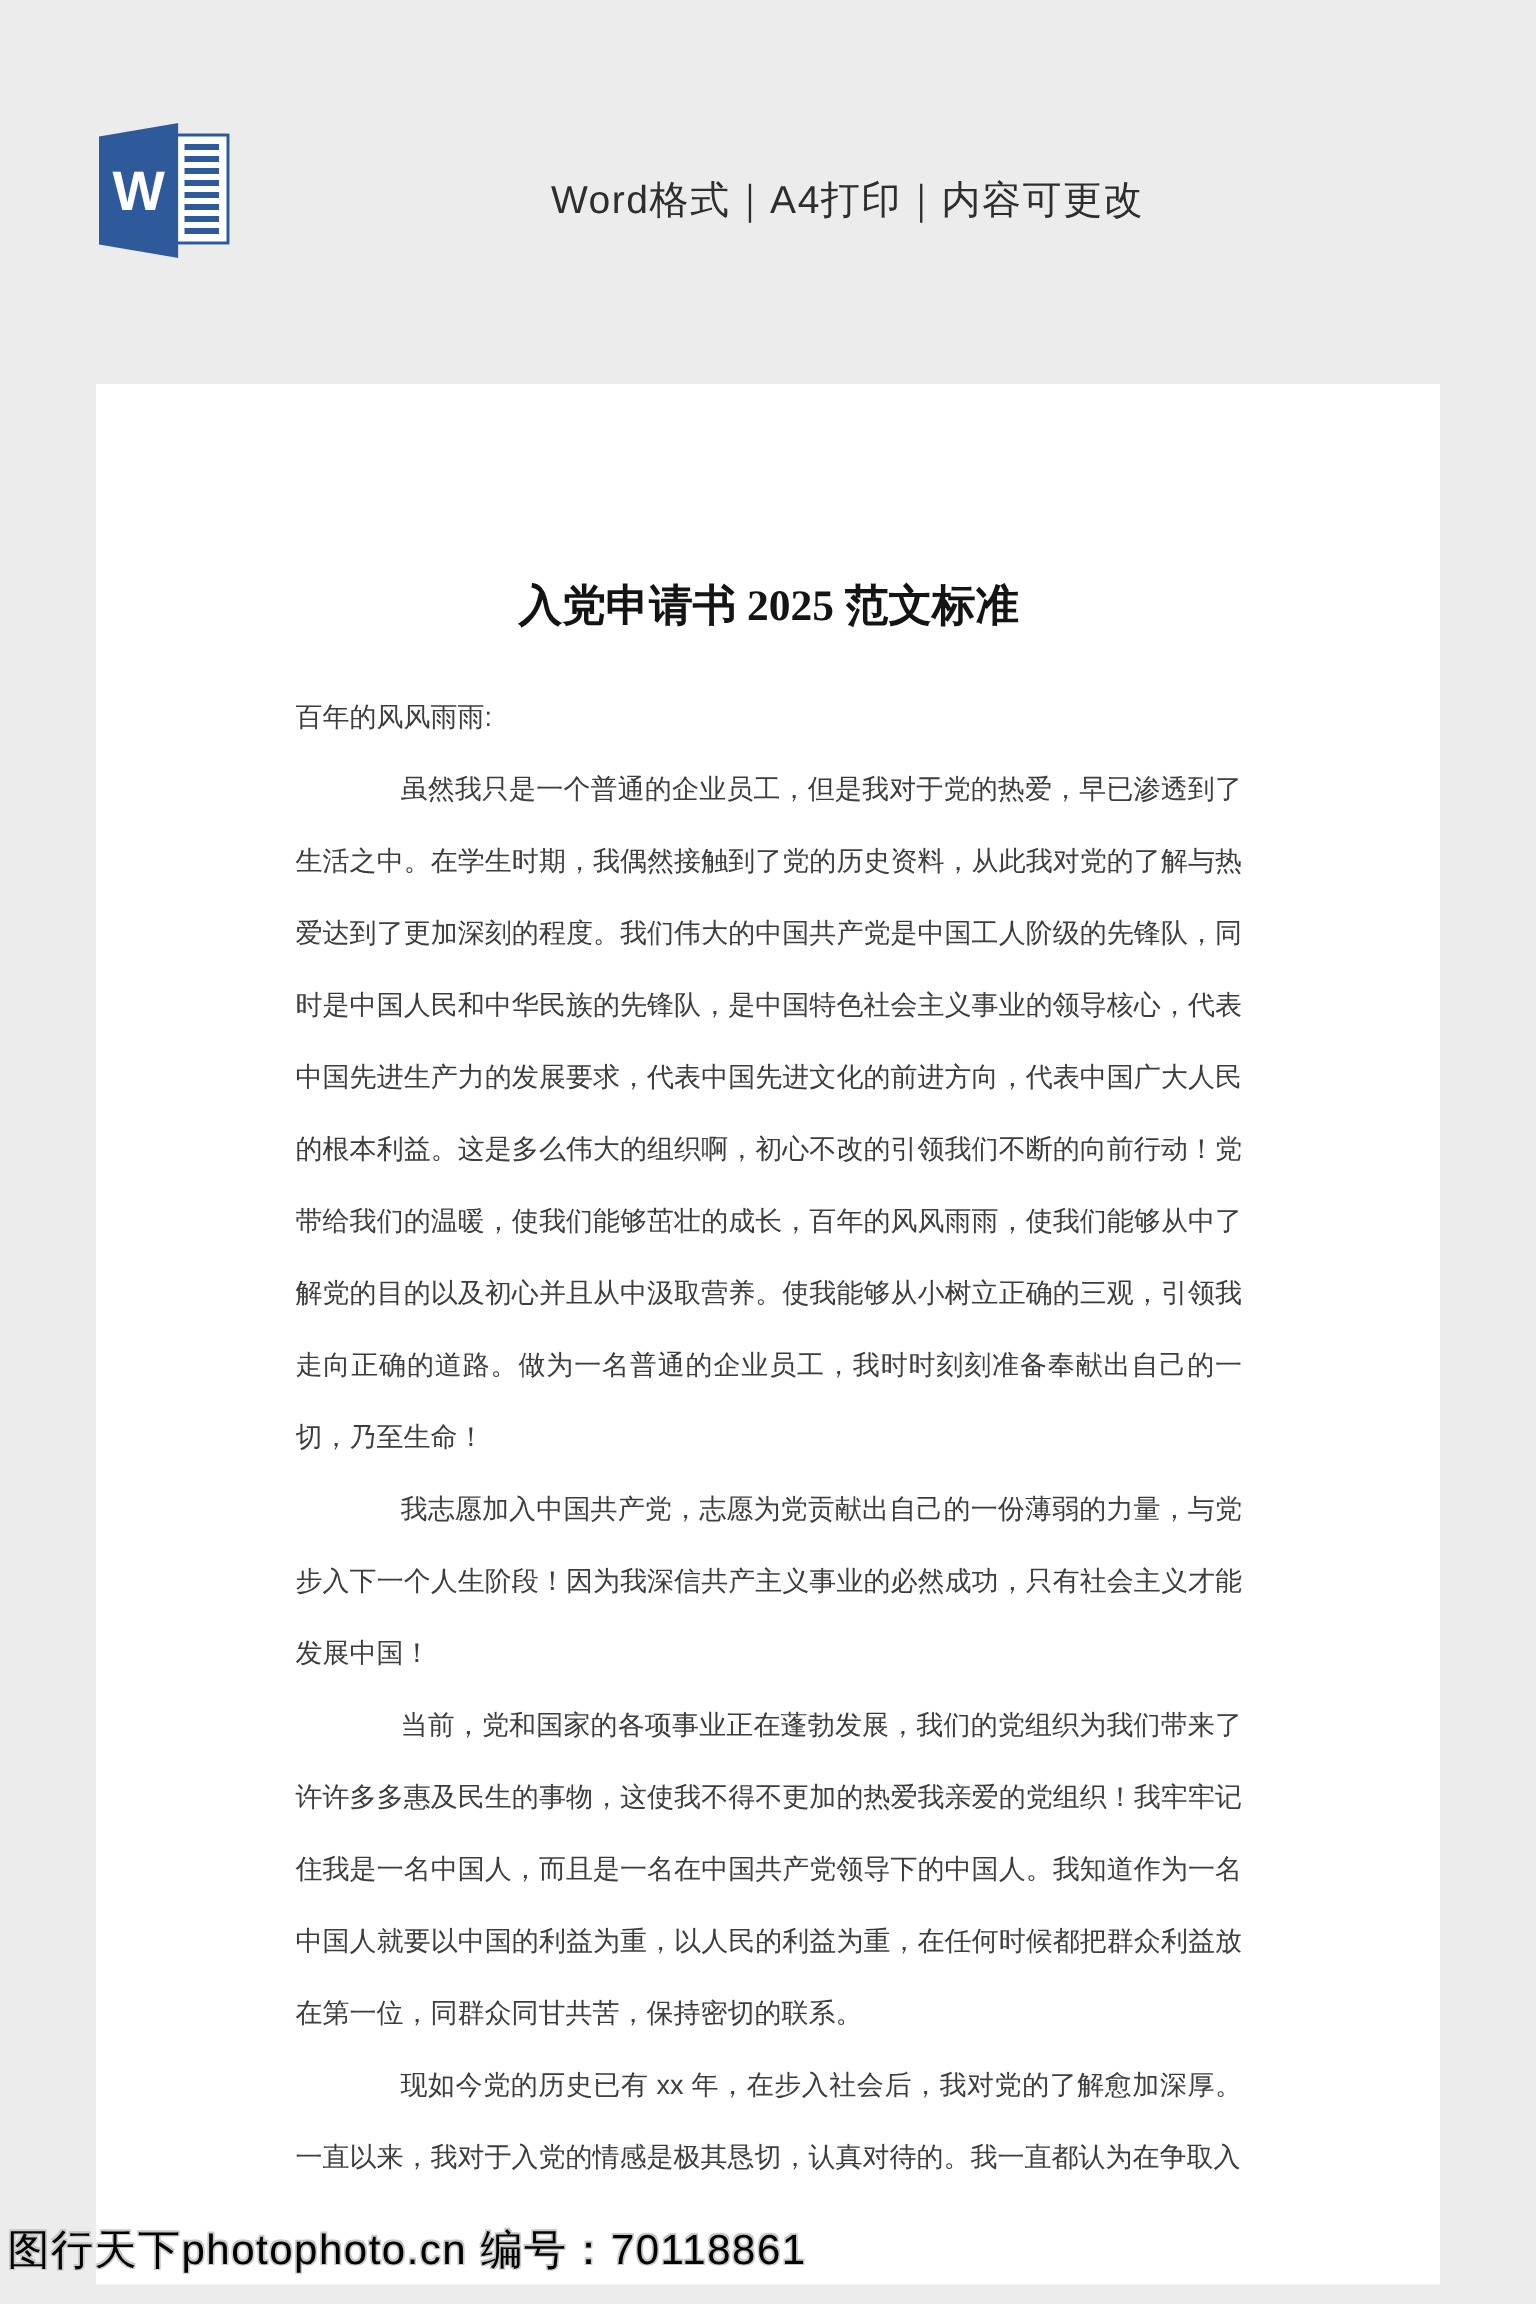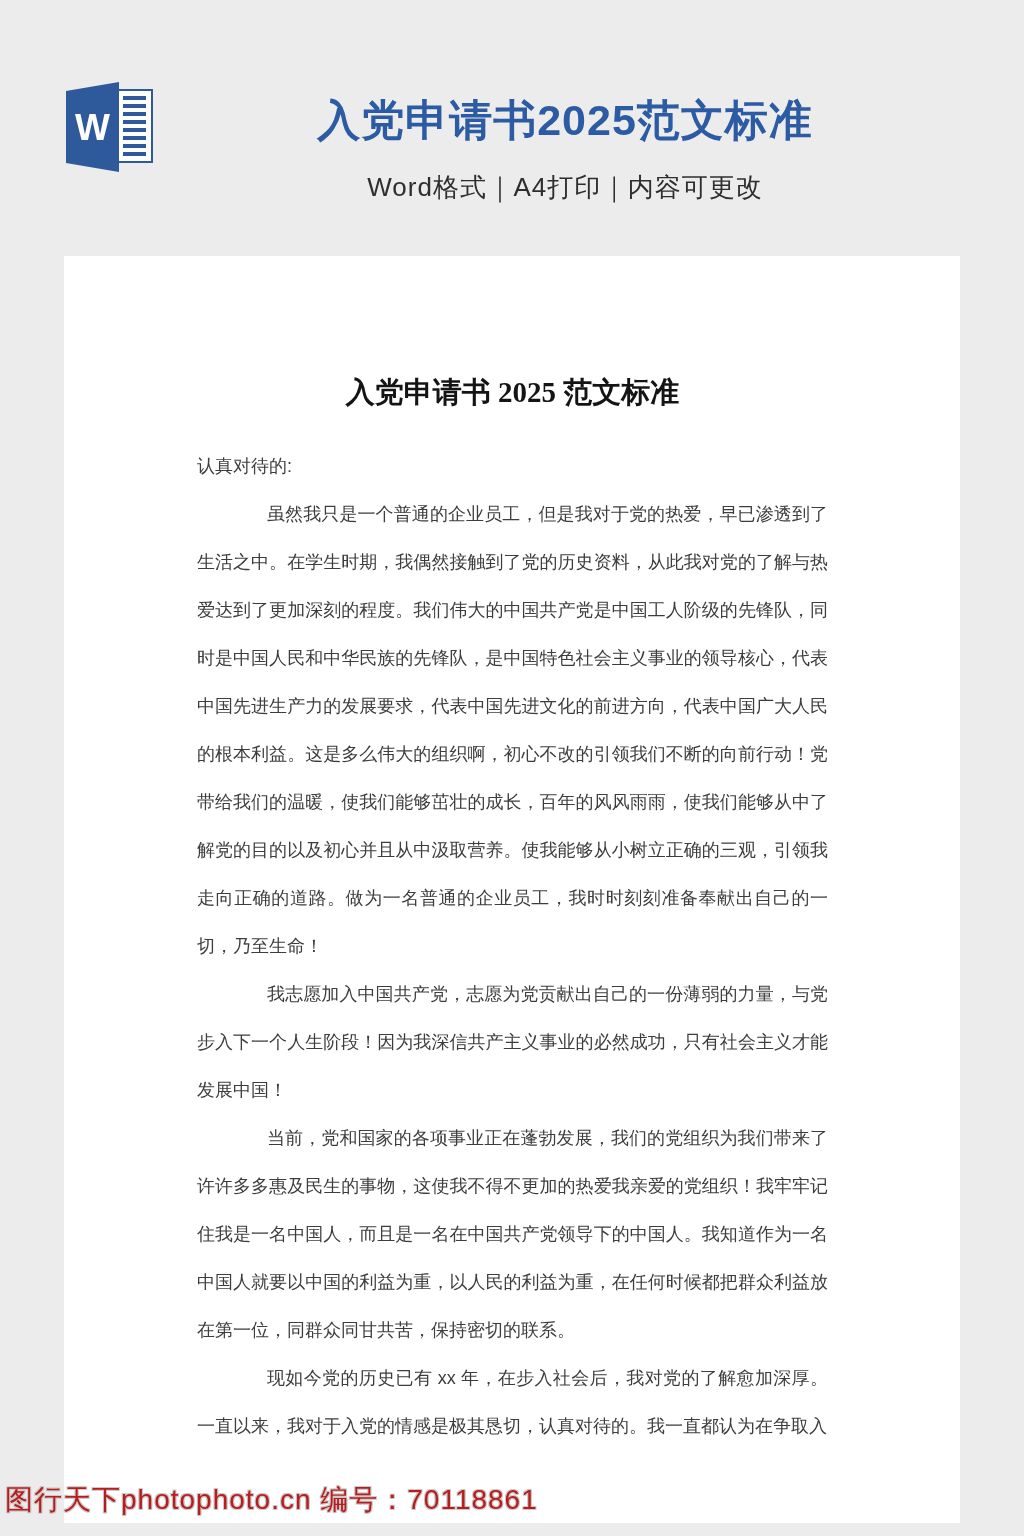--- a/index.html
+++ b/index.html
@@ -54,21 +54,21 @@
     margin-top: 22px;
     font-size: 26px; color: #2e2e2e;
     letter-spacing: 1px;
   }
 
   
   .doc-page {
     position: absolute; left: 64px; top: 256px;
     width: 896px; height: 1267px;
     background: #ffffff;
-    padding: 4px 132px 0 133px;
+    padding: 16px 132px 0 133px;
     overflow: hidden;
   }
   .doc-title {
     margin: 112px 0 0 0;
     text-align: center;
     font-family: "Liberation Serif", "DejaVu Serif", serif;
     font-weight: bold;
     font-size: 29px; line-height: 40px;
     color: #141414;
   }
@@ -82,21 +82,21 @@
     font-size: 18px; line-height: 48px;
     color: #3d3d3d;
     text-align: justify;
     text-indent: 70px;
   }
 
   
   .watermark {
     position: absolute; left: 5px; top: 1481px;
     font-size: 28px; letter-spacing: 1px;
-    color: #b91c1c;
+    color: #000000;
     text-shadow:
       -1px -1px 0 #c9c9c9,
        1px -1px 0 #c9c9c9,
       -1px  1px 0 #c9c9c9,
        1px  1px 0 #c9c9c9;
     z-index: 5;
   }
 </style>
 </head>
 <body>
@@ -111,26 +111,25 @@
     <div class="wi-line"></div>
     <div class="wi-line"></div>
     <div class="wi-line"></div>
   </div>
   <div class="wi-shape">
     <span class="wi-letter">W</span>
   </div>
 </div>
 
 <div class="header-text">
-  <div class="header-title">入党申请书2025范文标准</div>
   <div class="header-subtitle">Word格式｜A4打印｜内容可更改</div>
 </div>
 
 <div class="doc-page">
   <div class="doc-title">入党申请书 2025 范文标准</div>
-  <div class="salutation">认真对待的:</div>
+  <div class="salutation">百年的风风雨雨:</div>
   <p class="para">虽然我只是一个普通的企业员工，但是我对于党的热爱，早已渗透到了生活之中。在学生时期，我偶然接触到了党的历史资料，从此我对党的了解与热爱达到了更加深刻的程度。我们伟大的中国共产党是中国工人阶级的先锋队，同时是中国人民和中华民族的先锋队，是中国特色社会主义事业的领导核心，代表中国先进生产力的发展要求，代表中国先进文化的前进方向，代表中国广大人民的根本利益。这是多么伟大的组织啊，初心不改的引领我们不断的向前行动！党带给我们的温暖，使我们能够茁壮的成长，百年的风风雨雨，使我们能够从中了解党的目的以及初心并且从中汲取营养。使我能够从小树立正确的三观，引领我走向正确的道路。做为一名普通的企业员工，我时时刻刻准备奉献出自己的一切，乃至生命！</p>
   <p class="para">我志愿加入中国共产党，志愿为党贡献出自己的一份薄弱的力量，与党步入下一个人生阶段！因为我深信共产主义事业的必然成功，只有社会主义才能发展中国！</p>
   <p class="para">当前，党和国家的各项事业正在蓬勃发展，我们的党组织为我们带来了许许多多惠及民生的事物，这使我不得不更加的热爱我亲爱的党组织！我牢牢记住我是一名中国人，而且是一名在中国共产党领导下的中国人。我知道作为一名中国人就要以中国的利益为重，以人民的利益为重，在任何时候都把群众利益放在第一位，同群众同甘共苦，保持密切的联系。</p>
   <p class="para">现如今党的历史已有 xx 年，在步入社会后，我对党的了解愈加深厚。一直以来，我对于入党的情感是极其恳切，认真对待的。我一直都认为在争取入</p>
 </div>
 
 <div class="watermark">图行天下photophoto.cn 编号：70118861</div>
 
 </body></html>

